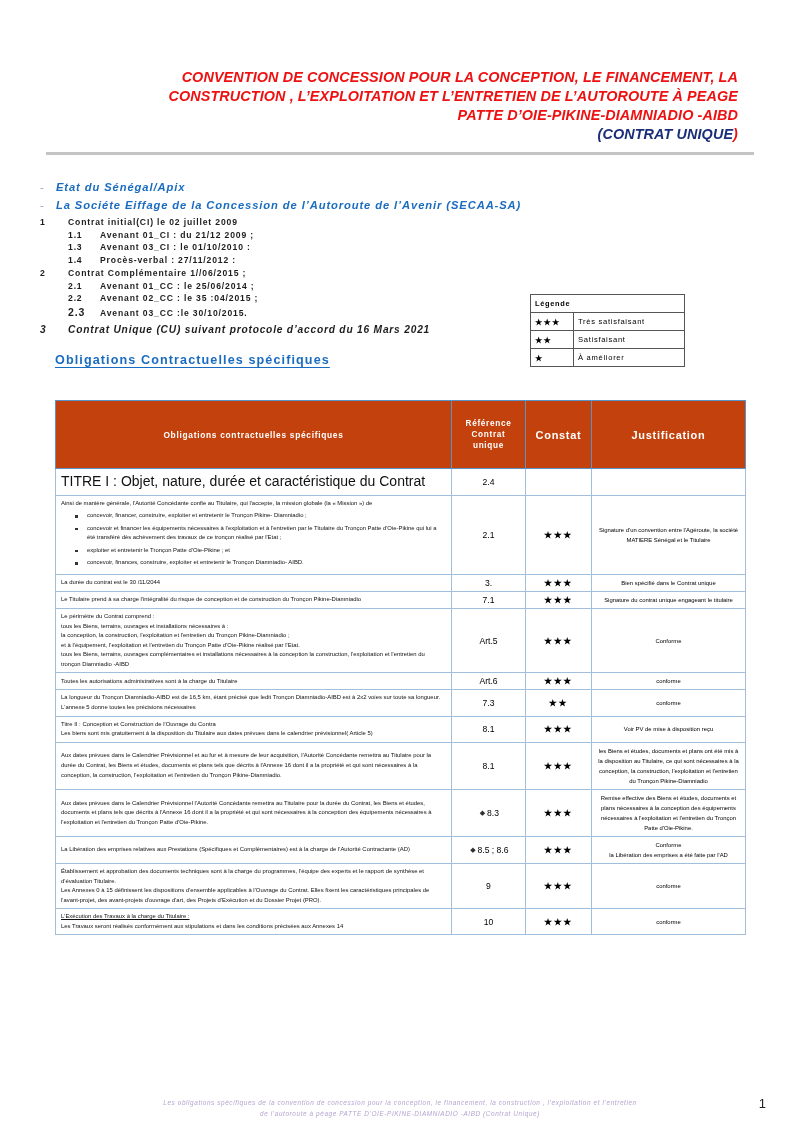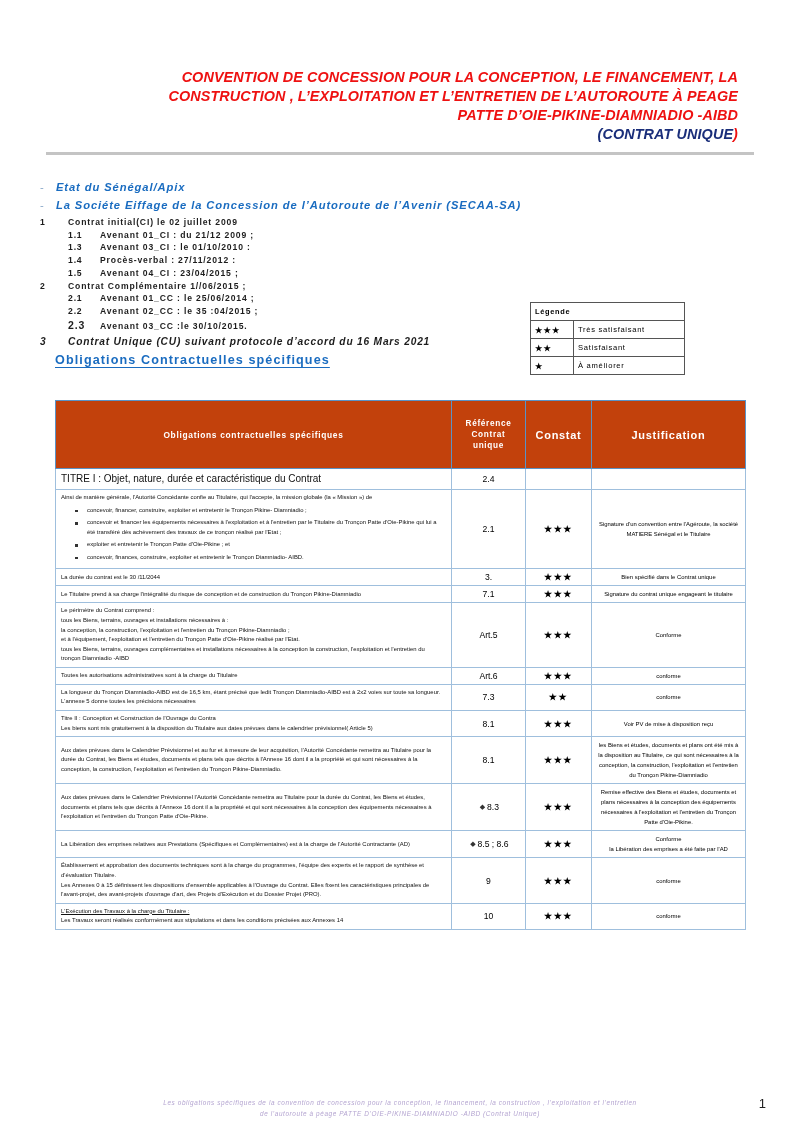--- a/index.html
+++ b/index.html
@@ -121,21 +121,21 @@
     font-size: 10.2px;
     letter-spacing: 0.8px;
     margin-top: 1px;
   }
   .cl-final .cl-num { width: 28px; }
 
   
   .legend {
     position: absolute;
     left: 530px;
-    top: 302px;
+    top: 294px;
     width: 155px;
     border-collapse: collapse;
     font-size: 7.6px;
     letter-spacing: 0.7px;
   }
   .legend td, .legend th {
     border: 1px solid #555555;
     padding: 2px 4px;
     text-align: left;
     font-weight: normal;
@@ -217,21 +217,21 @@
   }
   td.cell-just {
     font-size: 5.9px;
     line-height: 1.7;
     text-align: center;
     vertical-align: middle;
   }
 
   
   tr.row-titre td.cell-oblig {
-    font-size: 10px;
+    font-size: 14px;
     line-height: 1.4;
   }
 
   .obl-lead { margin: 0 0 3px 0; }
   ul.obl-bullets {
     margin: 0;
     padding: 0 0 0 26px;
     list-style: none;
   }
   ul.obl-bullets li {
@@ -320,24 +320,20 @@
         <span class="cl-text">Avenant 01_CI : du 21/12 2009 ;</span>
       </div>
     <div class="cl-row cl-l2">
         <span class="cl-num">1.3</span>
         <span class="cl-text">Avenant 03_CI : le 01/10/2010 :</span>
       </div>
     <div class="cl-row cl-l2">
         <span class="cl-num">1.4</span>
         <span class="cl-text">Procès-verbal : 27/11/2012 :</span>
       </div>
-    <div class="cl-row cl-l2">
-        <span class="cl-num">1.5</span>
-        <span class="cl-text">Avenant 04_CI : 23/04/2015 ;</span>
-      </div>
     <div class="cl-row cl-l1">
         <span class="cl-num">2</span>
         <span class="cl-text">Contrat Complémentaire 1//06/2015 ;</span>
       </div>
     <div class="cl-row cl-l2">
         <span class="cl-num">2.1</span>
         <span class="cl-text">Avenant 01_CC : le 25/06/2014 ;</span>
       </div>
     <div class="cl-row cl-l2">
         <span class="cl-num">2.2</span>

